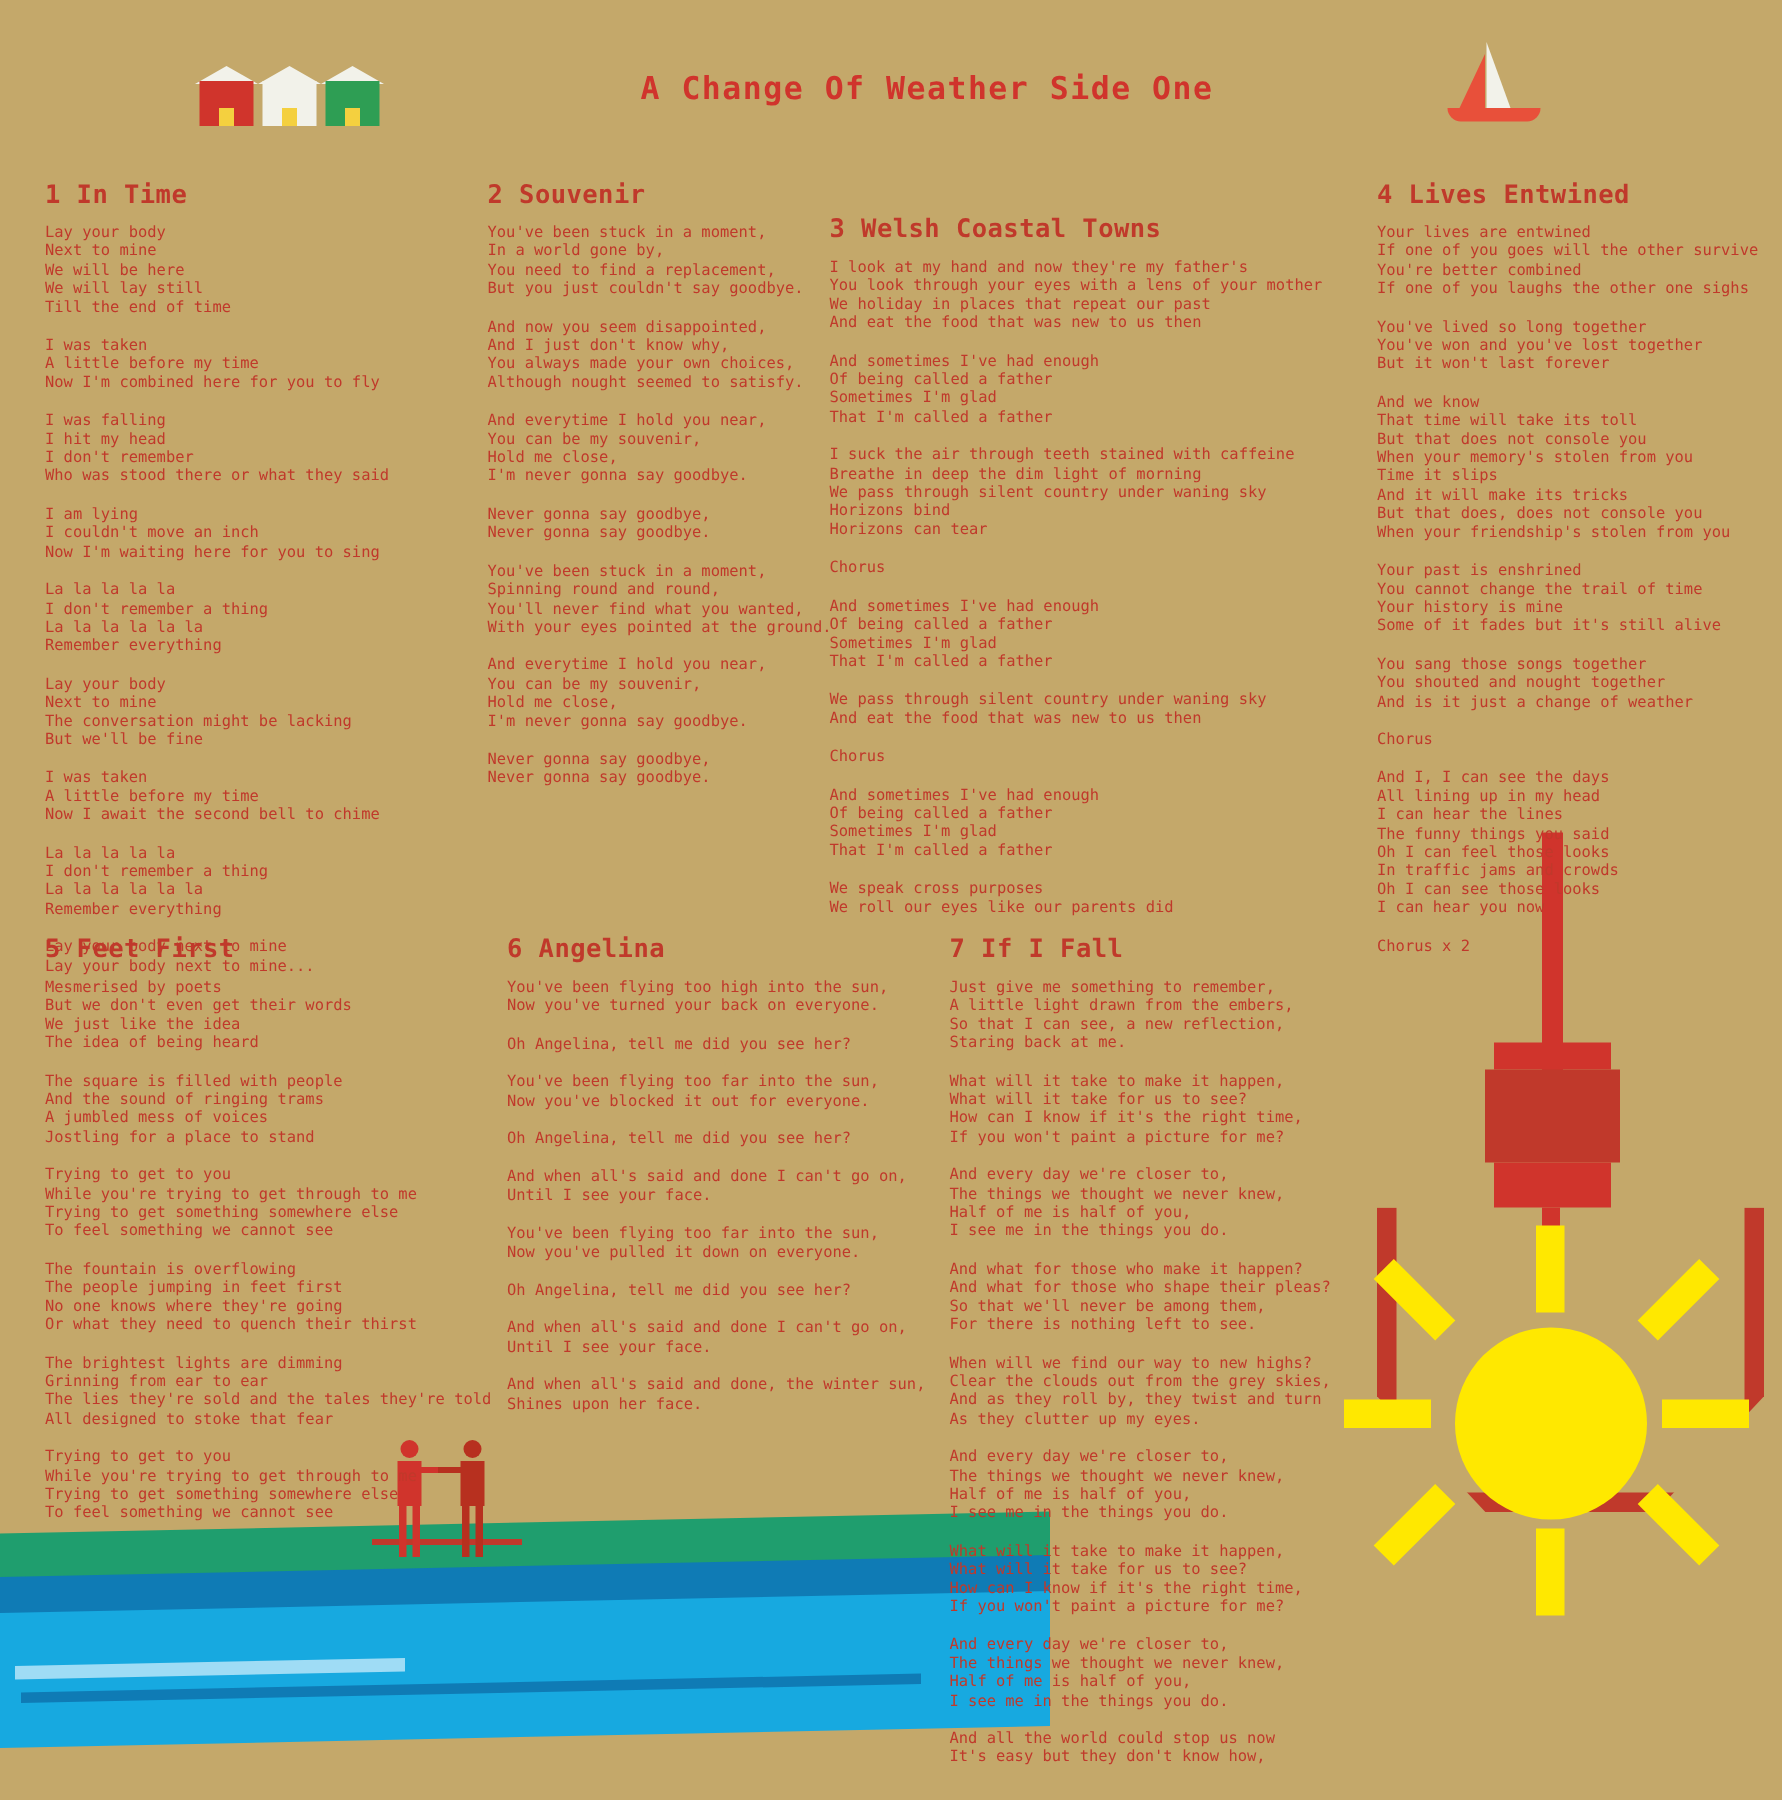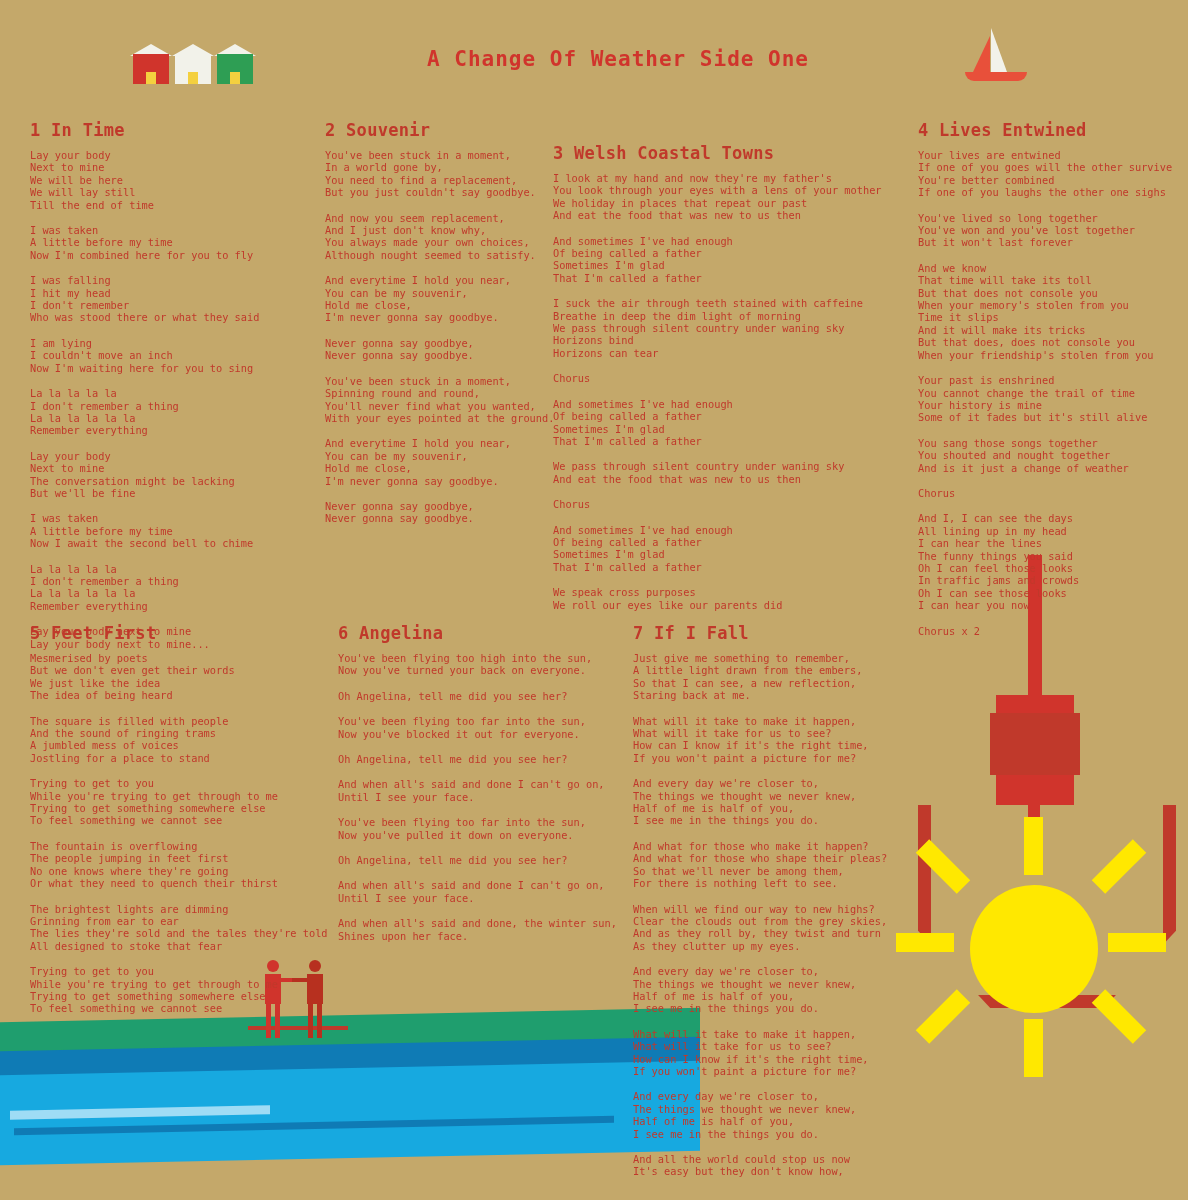--- a/index.html
+++ b/index.html
@@ -216,21 +216,21 @@
   <div class="song col2">
     <h2>2 Souvenir</h2>
     <div>
         <div class="stanza">
           <div class="line">You've been stuck in a moment,</div>
           <div class="line">In a world gone by,</div>
           <div class="line">You need to find a replacement,</div>
           <div class="line">But you just couldn't say goodbye.</div>
         </div>
         <div class="stanza">
-          <div class="line">And now you seem replacement,</div>
+          <div class="line">And now you seem disappointed,</div>
           <div class="line">And I just don't know why,</div>
           <div class="line">You always made your own choices,</div>
           <div class="line">Although nought seemed to satisfy.</div>
         </div>
         <div class="stanza">
           <div class="line">And everytime I hold you near,</div>
           <div class="line">You can be my souvenir,</div>
           <div class="line">Hold me close,</div>
           <div class="line">I'm never gonna say goodbye.</div>
         </div>

